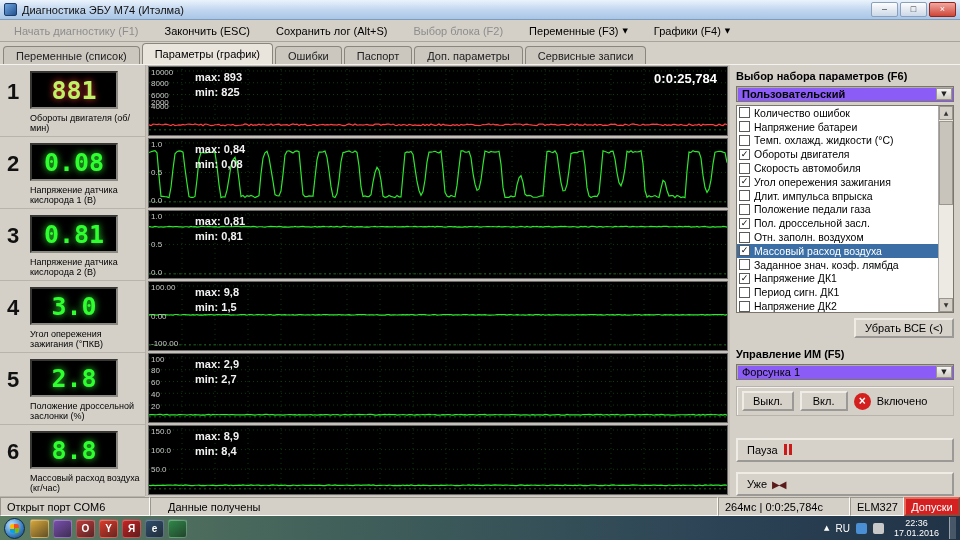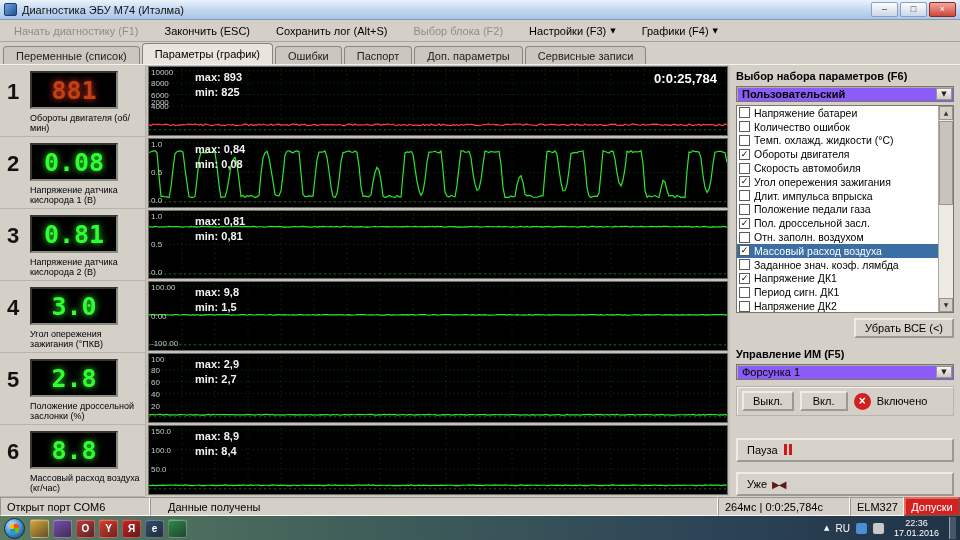--- a/index.html
+++ b/index.html
@@ -23,21 +23,21 @@
   .tabbar{height:22px;background:#d4d0c8;display:flex;align-items:flex-end;padding:0 3px;gap:2px;}
   .tab{font-size:11px;padding:0 12px;background:#cbc7bf;border:1px solid #8a867e;border-bottom:none;border-radius:4px 4px 0 0;height:18px;line-height:18px;white-space:nowrap;color:#222;}
   .tab.active{background:#e9e5dd;height:21px;line-height:21px;z-index:2;color:#000;}
 
   
   .main{position:absolute;top:64px;left:0;width:960px;height:432px;display:flex;border-top:1px solid #f4f2ee;}
   .left-panel{width:146px;background:#d4d0c8;border-right:1px solid #b4b0a8;}
   .param-row{height:72px;position:relative;border-bottom:1px solid #b8b4ac;}
   .param-num{position:absolute;left:7px;top:14px;font-size:22px;font-weight:bold;color:#111;}
   .led{position:absolute;left:30px;top:6px;width:88px;height:38px;background:#000;border:2px inset #8a8a82;display:flex;align-items:center;justify-content:center;font-family:"DejaVu Sans Mono",monospace;font-weight:bold;font-size:25px;}
-  .led.red{color:#c2410c;text-shadow:0 0 7px rgba(255,60,60,.9);}
+  .led.red{color:#bef264;text-shadow:0 0 7px rgba(255,60,60,.9);}
   .led.green{color:#2eff2e;text-shadow:0 0 7px rgba(60,255,60,.9);}
   .param-label{position:absolute;left:30px;top:48px;width:112px;font-size:9px;line-height:10px;color:#000;}
 
   
   .graphs{width:584px;background:#c6c2ba;padding:1px 2px;display:flex;flex-direction:column;gap:2px;}
   .graph-panel{position:relative;height:70px;background:#000;border:1px solid #6a6a6a;overflow:hidden;}
   .graph-panel svg{position:absolute;left:0;top:0;width:100%;height:100%;}
   .gticks span{position:absolute;left:2px;font-size:8px;color:#c9c9c9;z-index:3;}
   .gmax{position:absolute;left:46px;top:4px;font-size:11px;font-weight:bold;color:#f2f2f2;z-index:3;}
   .gmin{position:absolute;left:46px;top:19px;font-size:11px;font-weight:bold;color:#f2f2f2;z-index:3;}
@@ -114,21 +114,21 @@
       <div class="menu-item">
         <span>Закончить (ESC)</span>
       </div>
       <div class="menu-item">
         <span>Сохранить лог (Alt+S)</span>
       </div>
       <div class="menu-item disabled">
         <span>Выбор блока (F2)</span>
       </div>
       <div class="menu-item">
-        <span>Настройки (F3)</span>
+        <span>Переменные (F3)</span>
         <span class="menu-arrow">▼</span>
       </div>
       <div class="menu-item">
         <span>Графики (F4)</span>
         <span class="menu-arrow">▼</span>
       </div>
     </div>
 
   <div class="tabbar">
       <div class="tab">Переменные (список)</div>
@@ -386,25 +386,25 @@
       <div>
         <div class="group-title">Выбор набора параметров (F6)</div>
         <div class="dropdown bold">
           <span>Пользовательский</span>
           <span class="dd-btn">▼</span>
         </div>
         <div class="listbox">
           <div class="list-items">
               <div class="list-item">
                 <span class="cb"></span>
+                <span>Количество ошибок</span>
+              </div>
+              <div class="list-item">
+                <span class="cb"></span>
                 <span>Напряжение батареи</span>
-              </div>
-              <div class="list-item">
-                <span class="cb"></span>
-                <span>Количество ошибок</span>
               </div>
               <div class="list-item">
                 <span class="cb"></span>
                 <span>Темп. охлажд. жидкости (°C)</span>
               </div>
               <div class="list-item">
                 <span class="cb">✓</span>
                 <span>Обороты двигателя</span>
               </div>
               <div class="list-item">

